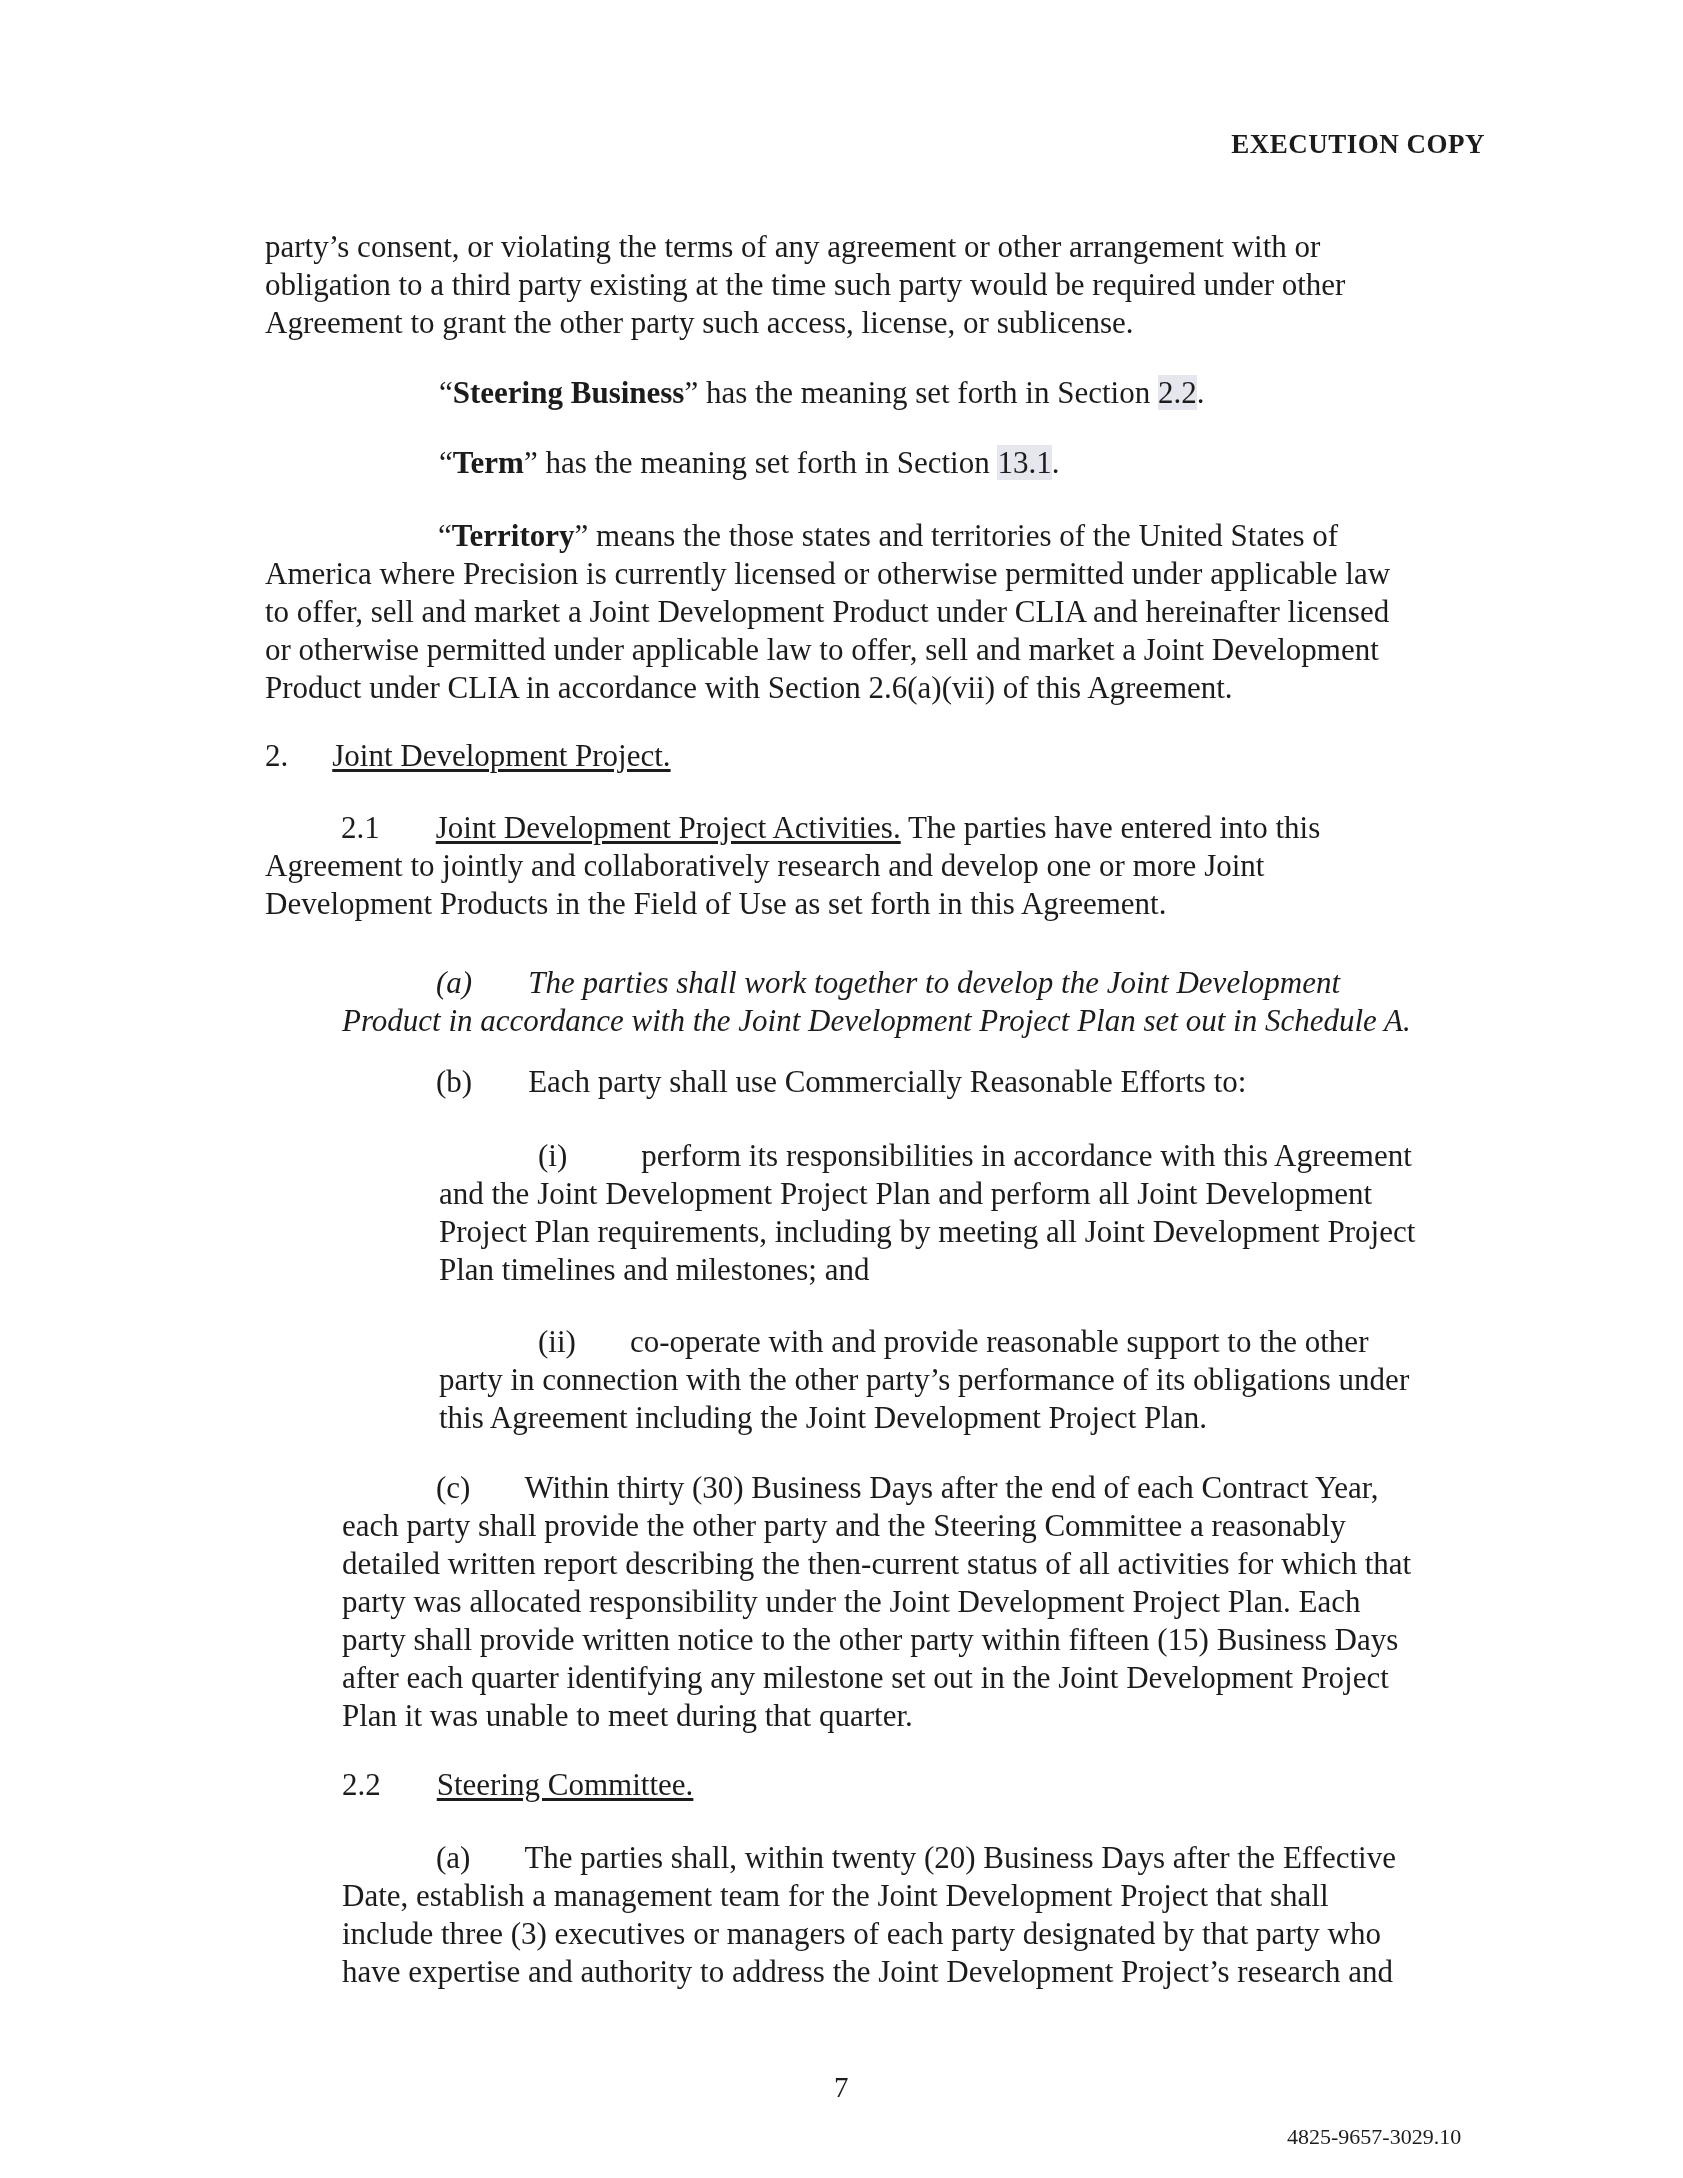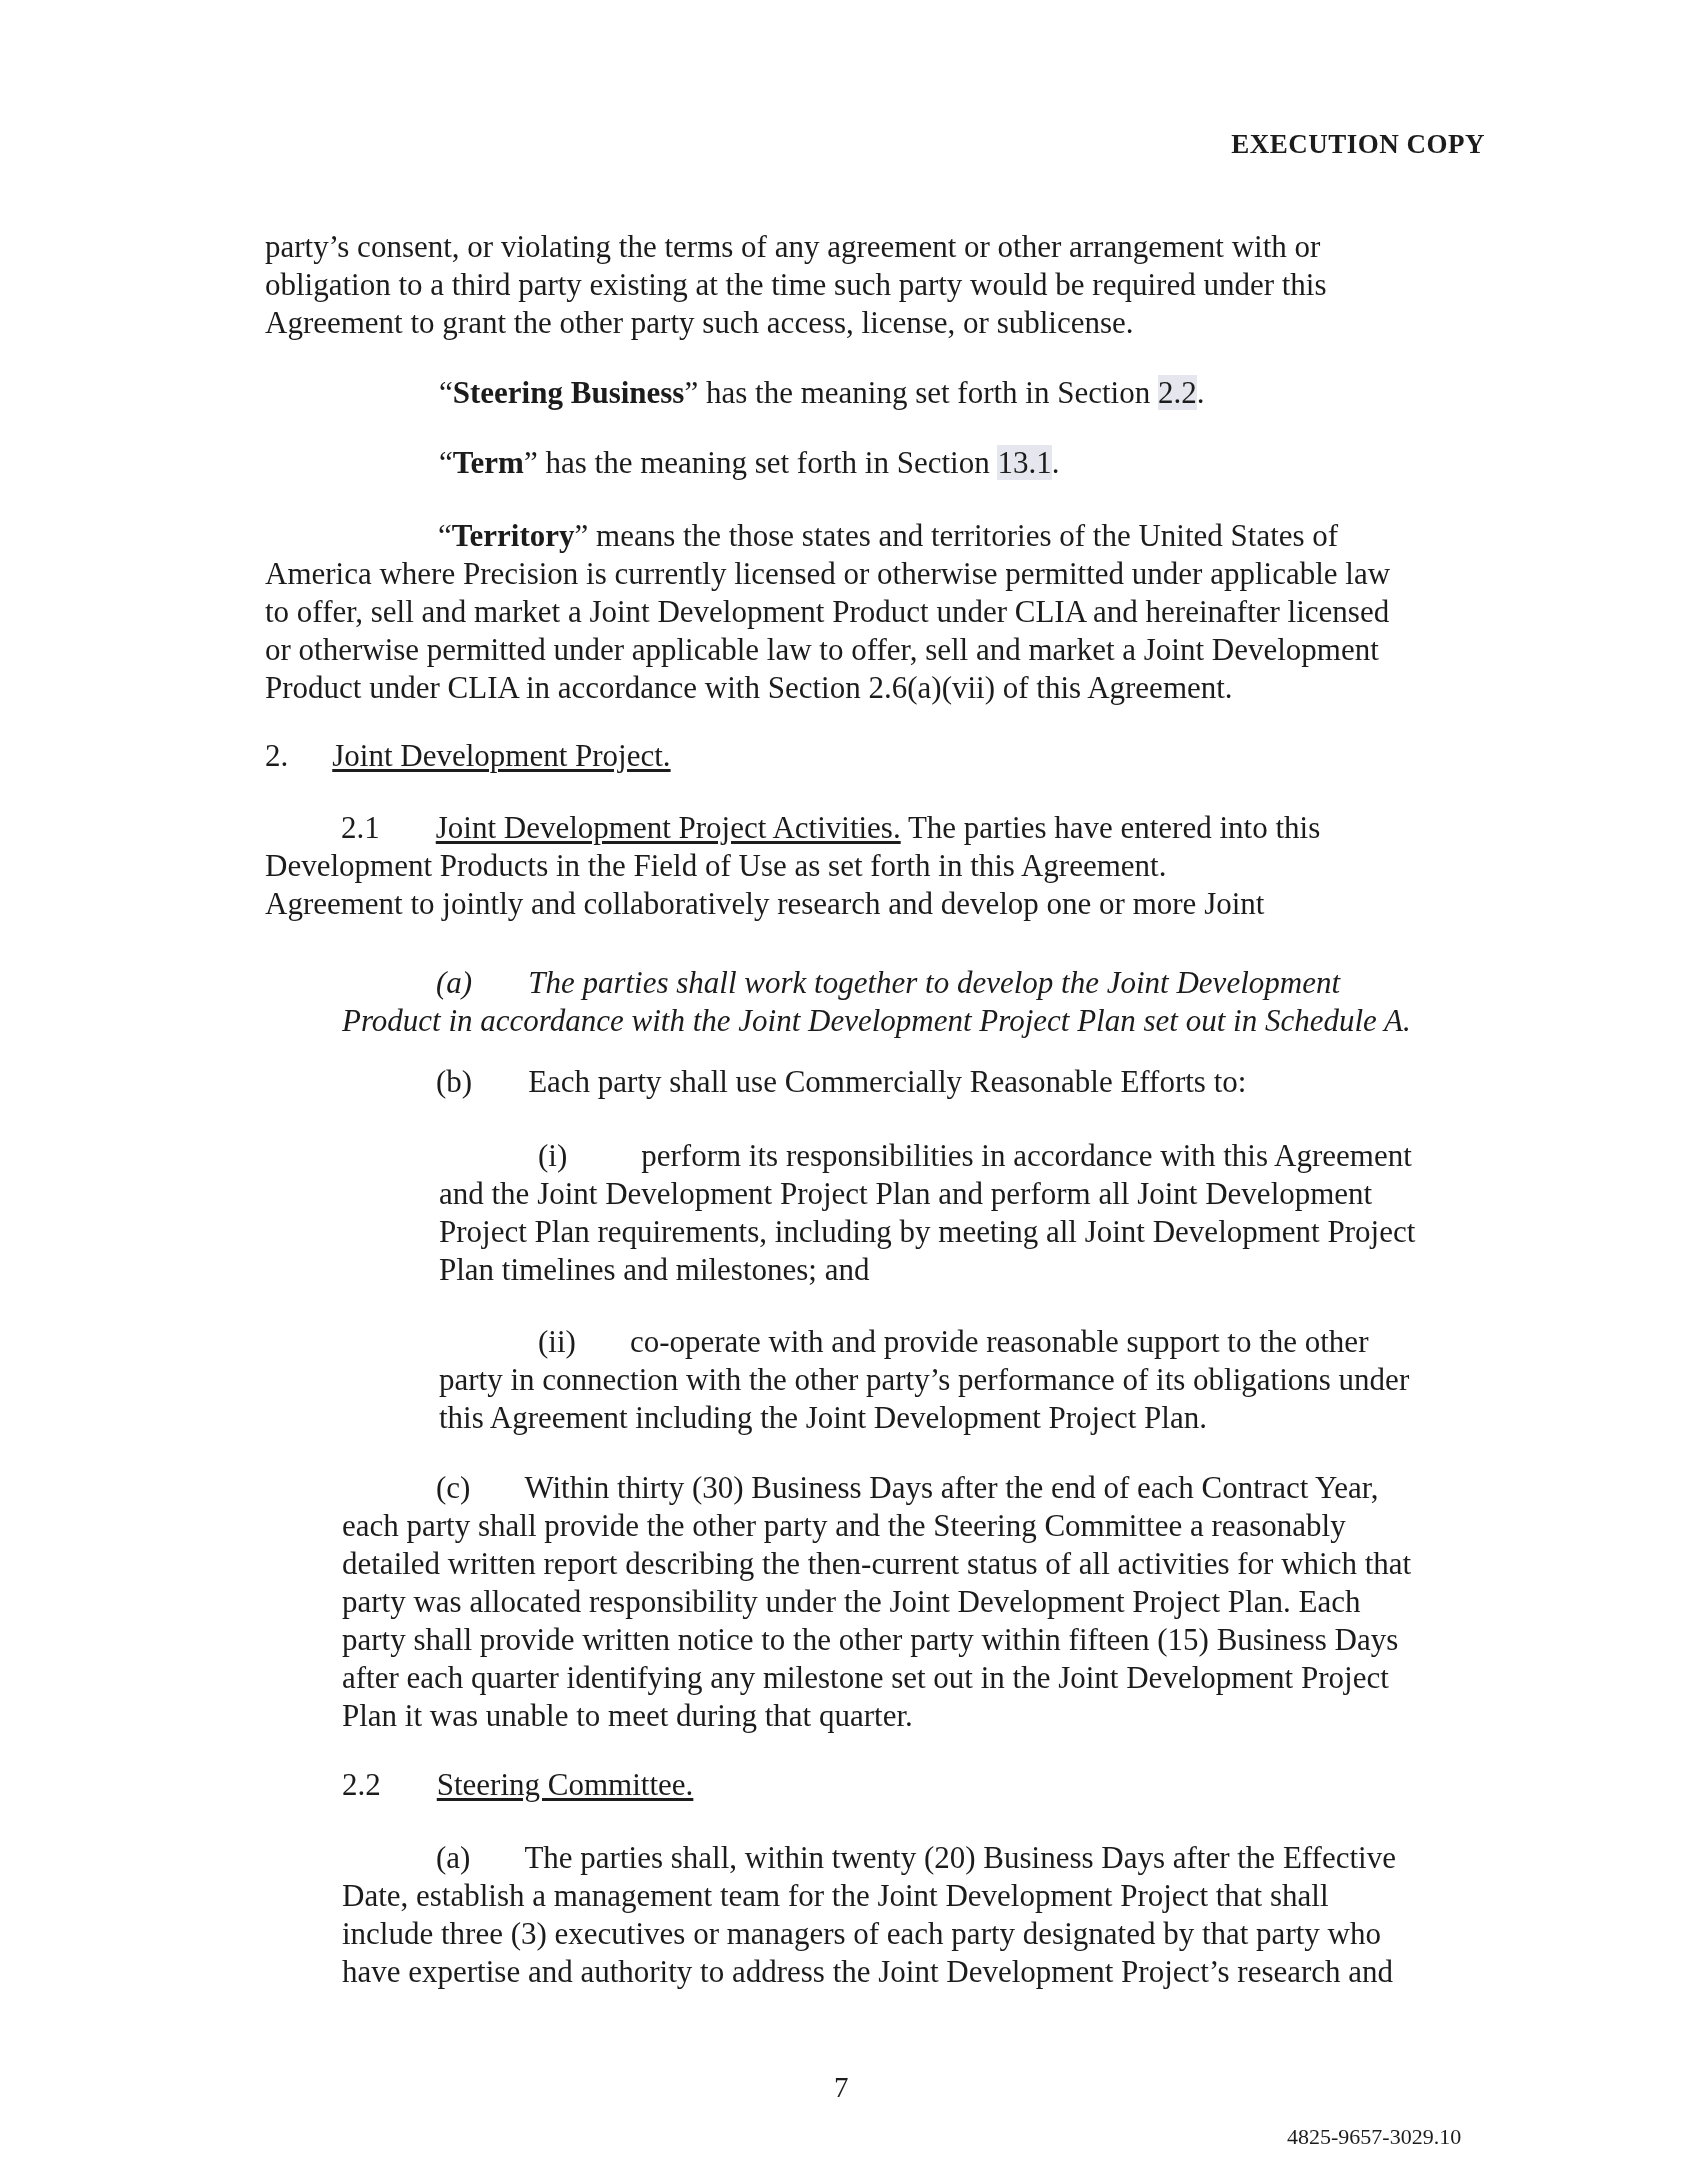--- a/index.html
+++ b/index.html
@@ -24,21 +24,21 @@
 </style>
 </head>
 <body>
 
 <div class="page">
 
   <div class="header">EXECUTION COPY</div>
 
   <div class="p" style="left:265px; top:228px;">
     <span class="line">party’s consent, or violating the terms of any agreement or other arrangement with or</span>
-    <span class="line">obligation to a third party existing at the time such party would be required under this</span>
+    <span class="line">obligation to a third party existing at the time such party would be required under other</span>
     <span class="line">Agreement to grant the other party such access, license, or sublicense.</span>
   </div>
 
   <div class="p" style="left:439px; top:374px;">
     <span>“</span><span class="b">Steering Business</span><span>”</span><span> has the meaning set forth in Section </span><span class="hl">2.2</span><span>.</span>
   </div>
 
   <div class="p" style="left:439px; top:444px;">
     <span>“</span><span class="b">Term</span><span>”</span><span> has the meaning set forth in Section </span><span class="hl">13.1</span><span>.</span>
   </div>
@@ -50,22 +50,22 @@
     <span class="line">or otherwise permitted under applicable law to offer, sell and market a Joint Development</span>
     <span class="line">Product under CLIA in accordance with Section 2.6(a)(vii) of this Agreement.</span>
   </div>
 
   <div class="p" style="left:265px; top:737px;">
     <span>2.</span><span class="ind" style="width:44px;"></span><span class="u">Joint Development Project.</span>
   </div>
 
   <div class="p" style="left:265px; top:809px;">
     <span class="line"><span class="ind" style="width:76px;"></span><span>2.1</span><span class="ind" style="width:56px;"></span><span class="u">Joint Development Project Activities.</span><span> The parties have entered into this</span></span>
+    <span class="line">Agreement to jointly and collaboratively research and develop one or more Joint</span>
     <span class="line">Development Products in the Field of Use as set forth in this Agreement.</span>
-    <span class="line">Agreement to jointly and collaboratively research and develop one or more Joint</span>
   </div>
 
   <div class="p" style="left:342px; top:964px;font-style:italic;">
     <span class="line"><span class="ind" style="width:94px;"></span><span>(a)</span><span class="ind" style="width:56px;"></span><span>The parties shall work together to develop the Joint Development</span></span>
     <span class="line">Product in accordance with the Joint Development Project Plan set out in Schedule A.</span>
   </div>
 
   <div class="p" style="left:342px; top:1063px;">
     <span class="ind" style="width:94px;"></span><span>(b)</span><span class="ind" style="width:56px;"></span><span>Each party shall use Commercially Reasonable Efforts to:</span>
   </div>

